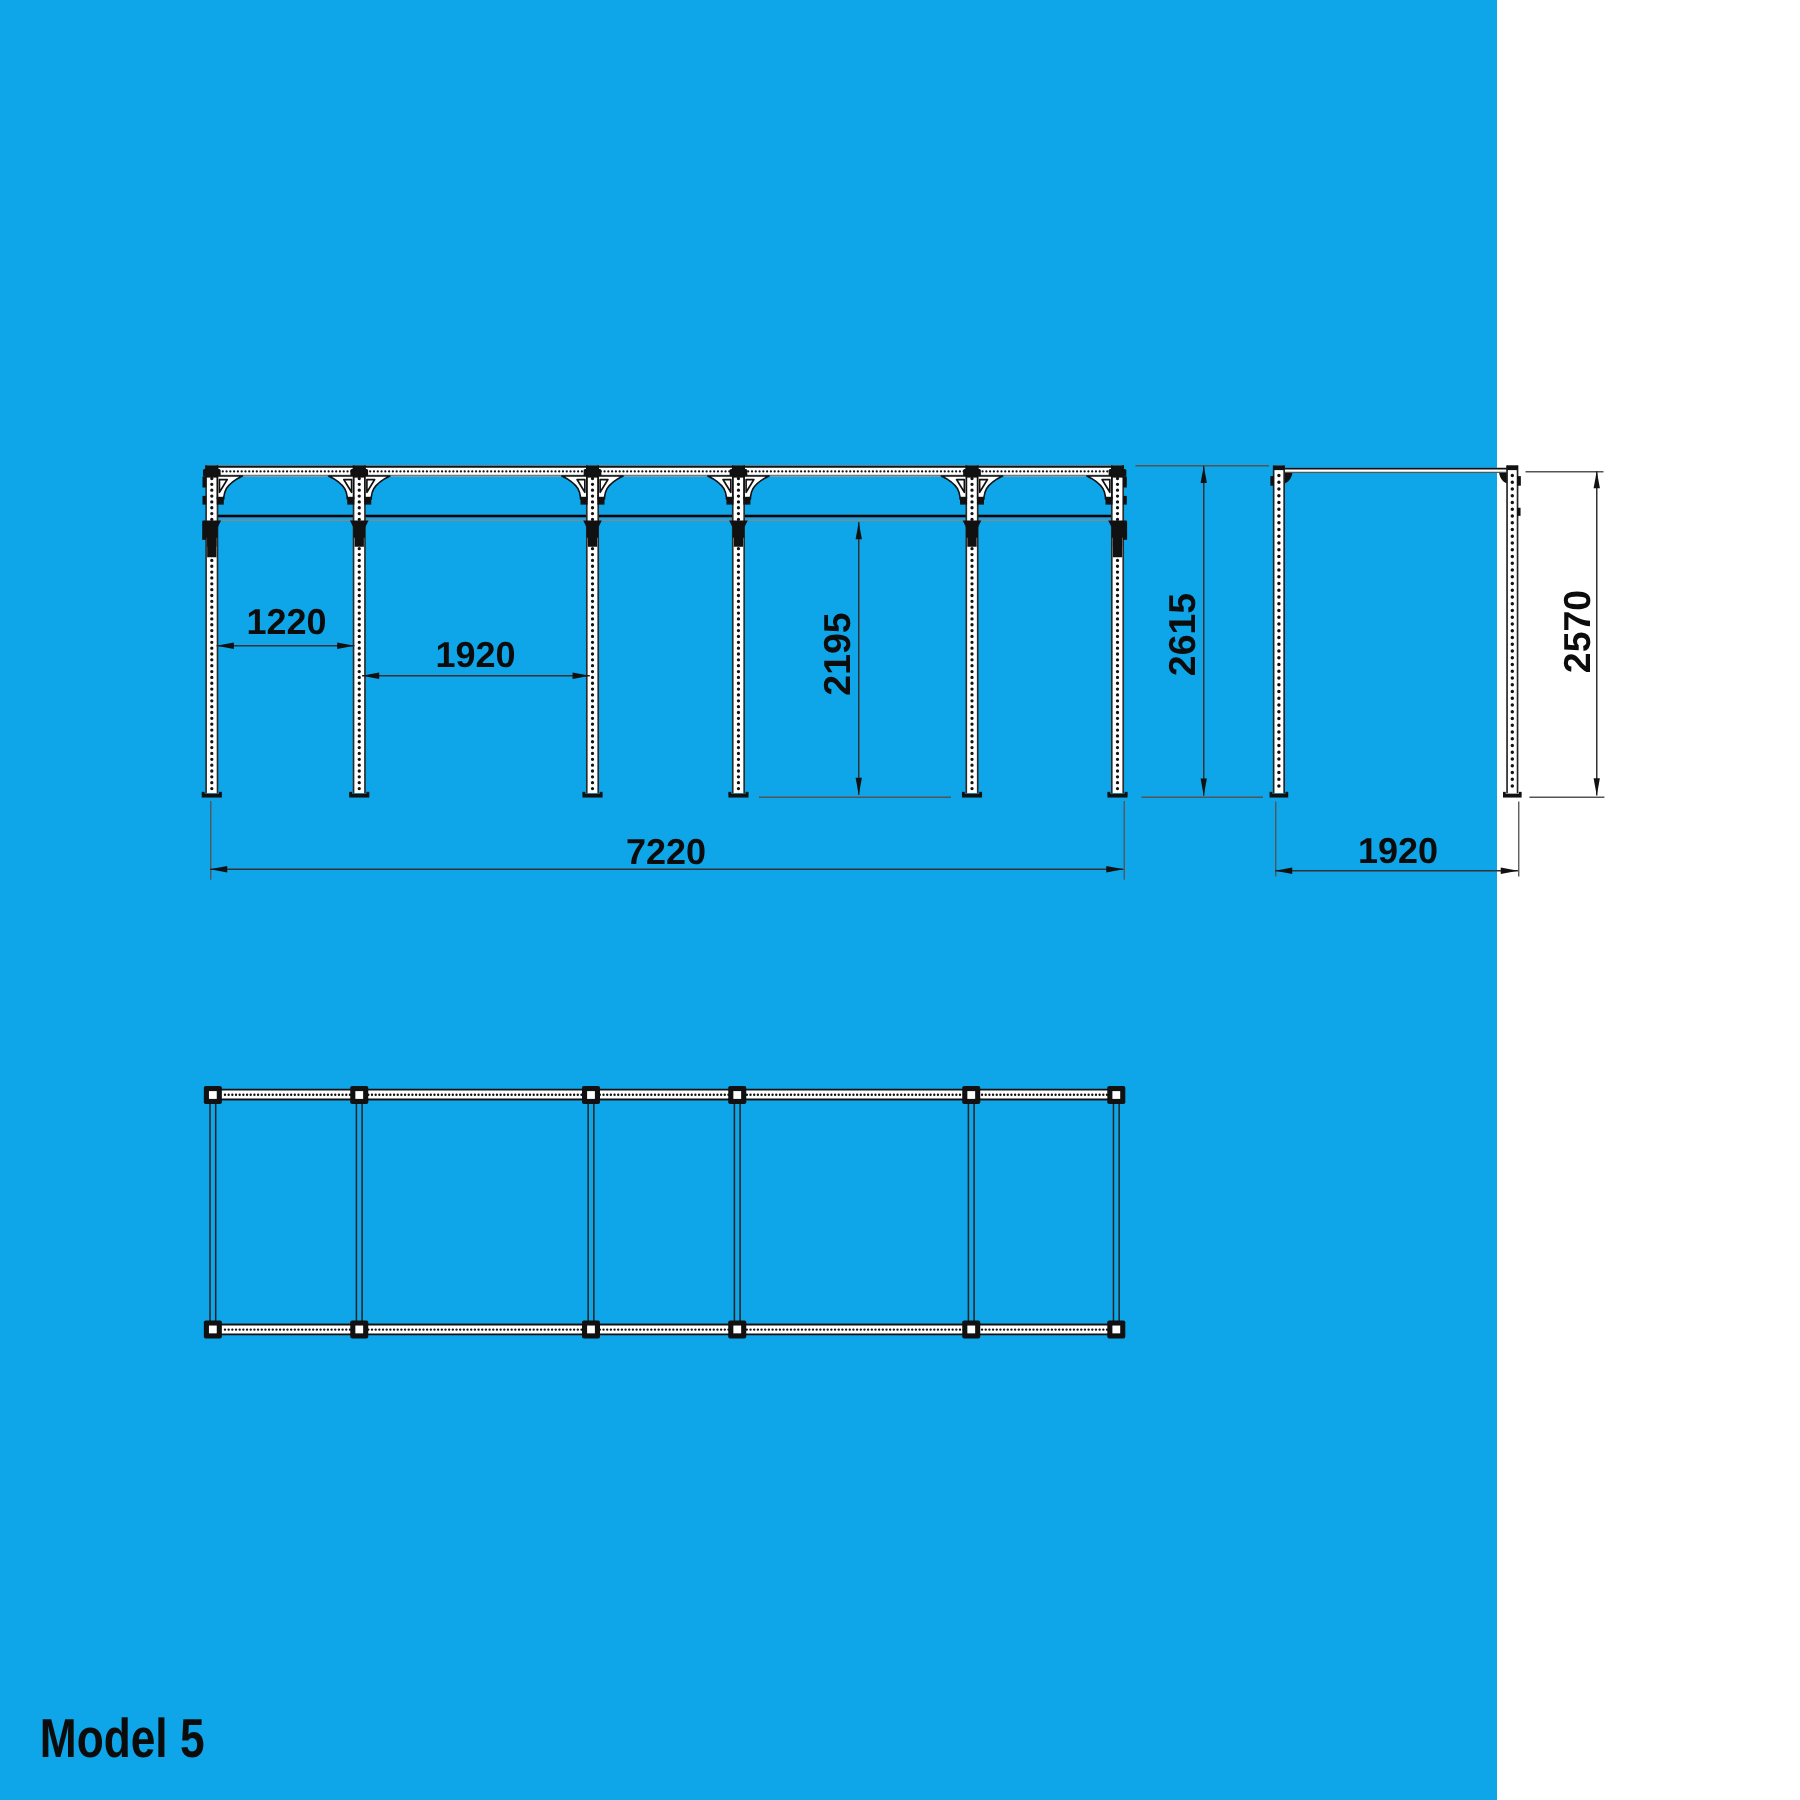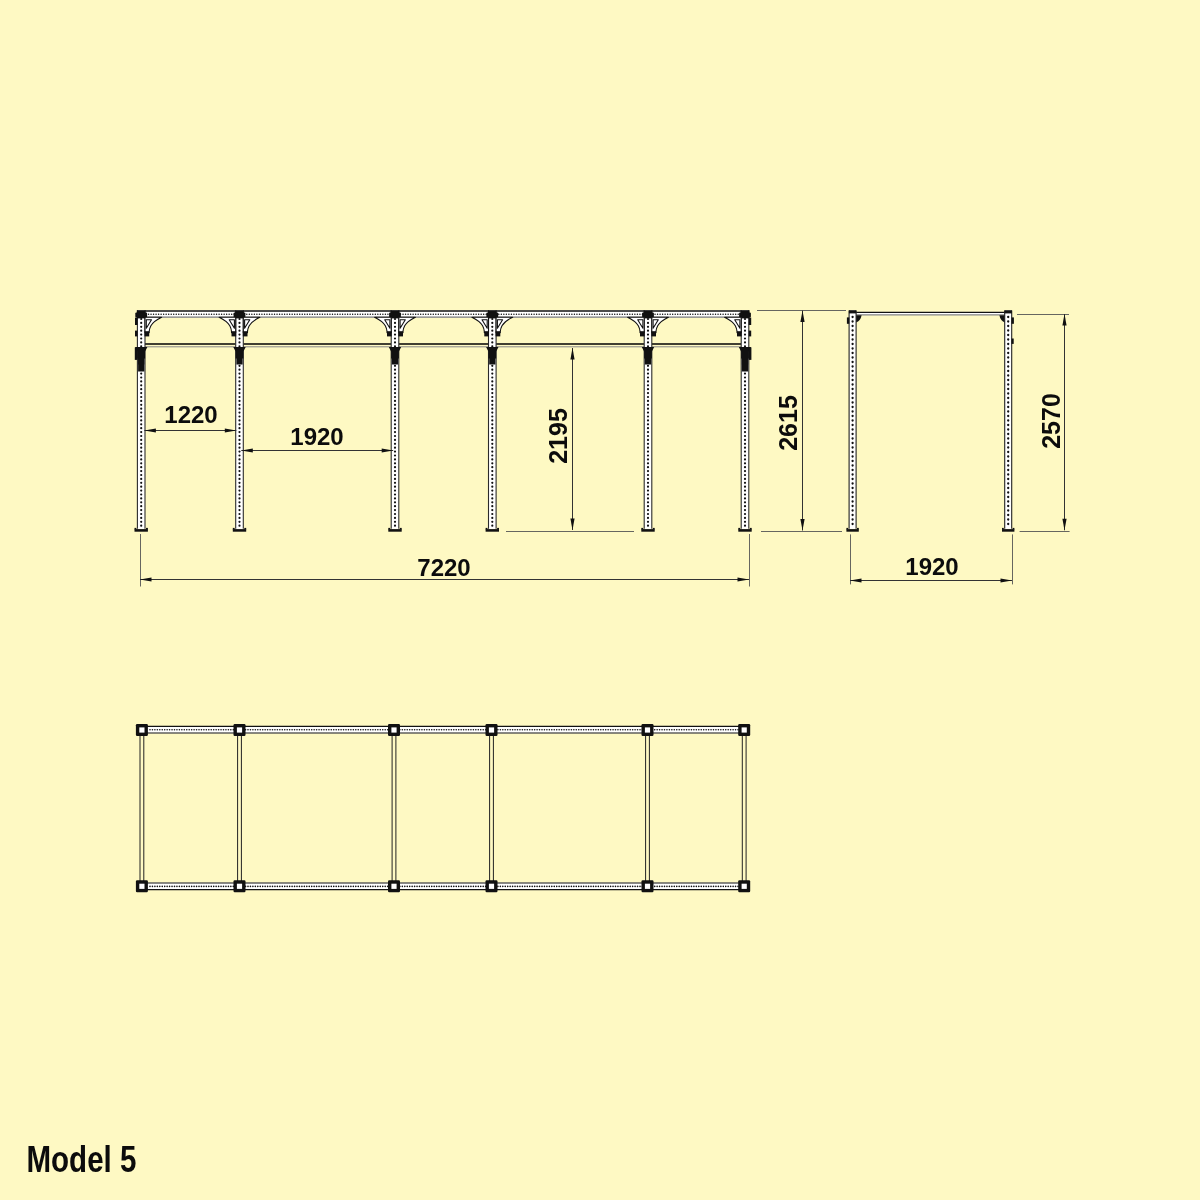--- a/index.html
+++ b/index.html
@@ -1,15 +1,15 @@
 <!DOCTYPE html>
 <html><head><meta charset="utf-8"><title>Model 5</title>
 <style>
 html,body{margin:0;padding:0;background:#ffffff;}
-.wrap{width:1200px;height:1200px;position:relative;background:#fef9c3;}
+.wrap{width:998px;height:1200px;position:relative;background:#0ea5e9;}
 text{font-family:"Liberation Sans",sans-serif;font-weight:bold;fill:#0c0c0c;}
 </style></head><body>
 <div class="wrap">
 <svg width="1200" height="1200" viewBox="0 0 1200 1200">
 <defs>
 <polygon id="ar" points="0,0 11.5,-2.1 11.5,2.1" fill="#111"></polygon>
 <g id="fpost">
 <rect x="-3.8" y="310.2" width="7.6" height="218.59999999999997" fill="#fff"></rect>
 <line x1="-3.8" y1="310.4" x2="-3.8" y2="528.8" stroke="#2b2b2b" stroke-width="1.1"></line>
 <line x1="3.8" y1="310.4" x2="3.8" y2="528.8" stroke="#2b2b2b" stroke-width="1.1"></line>

